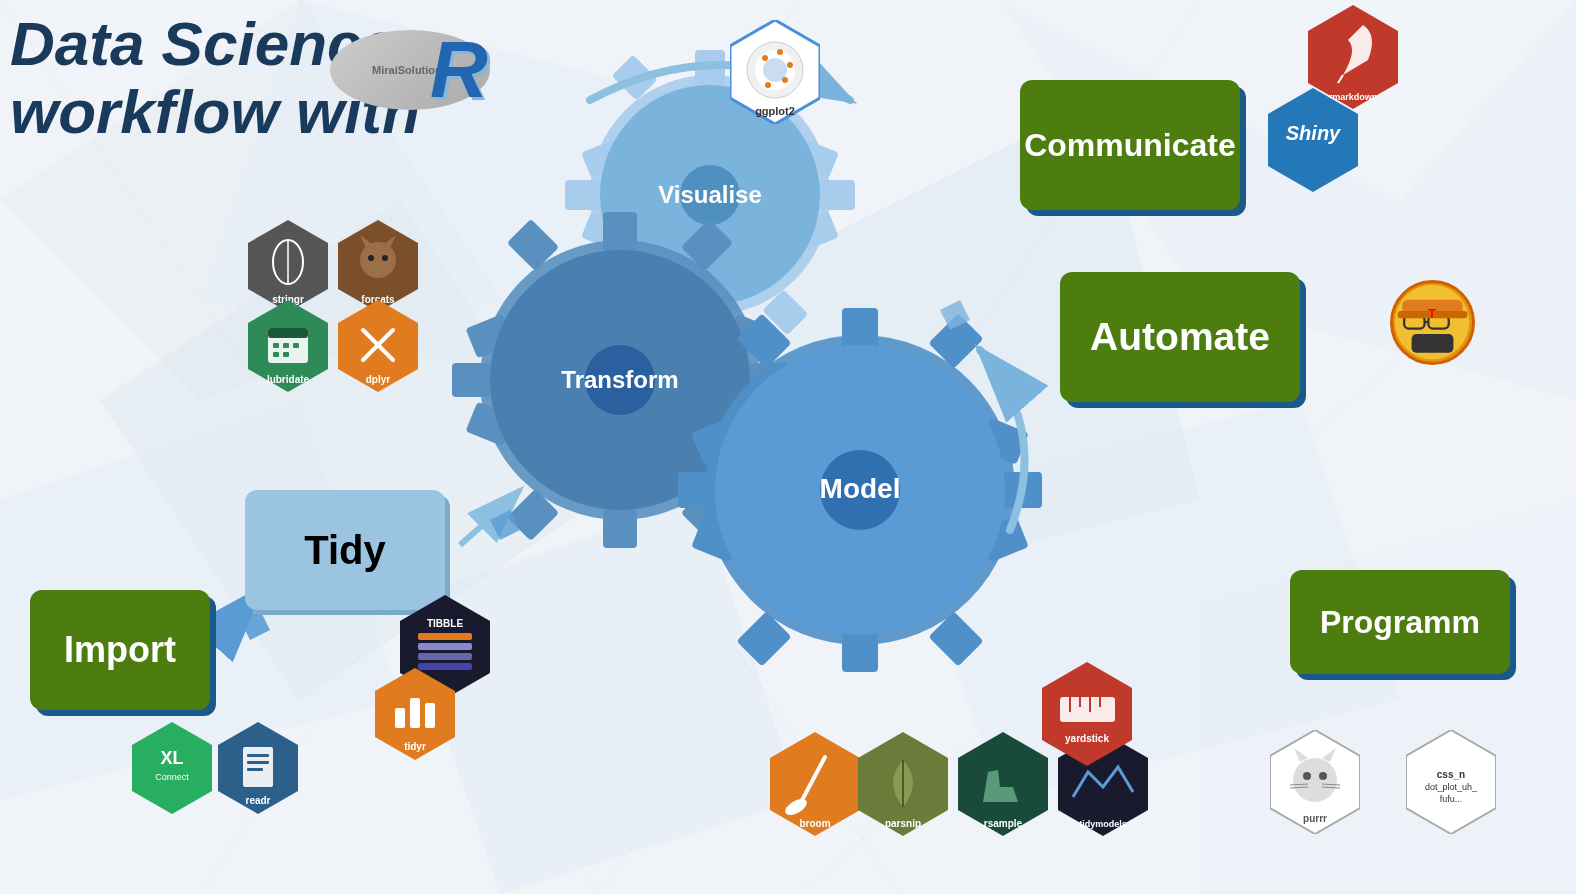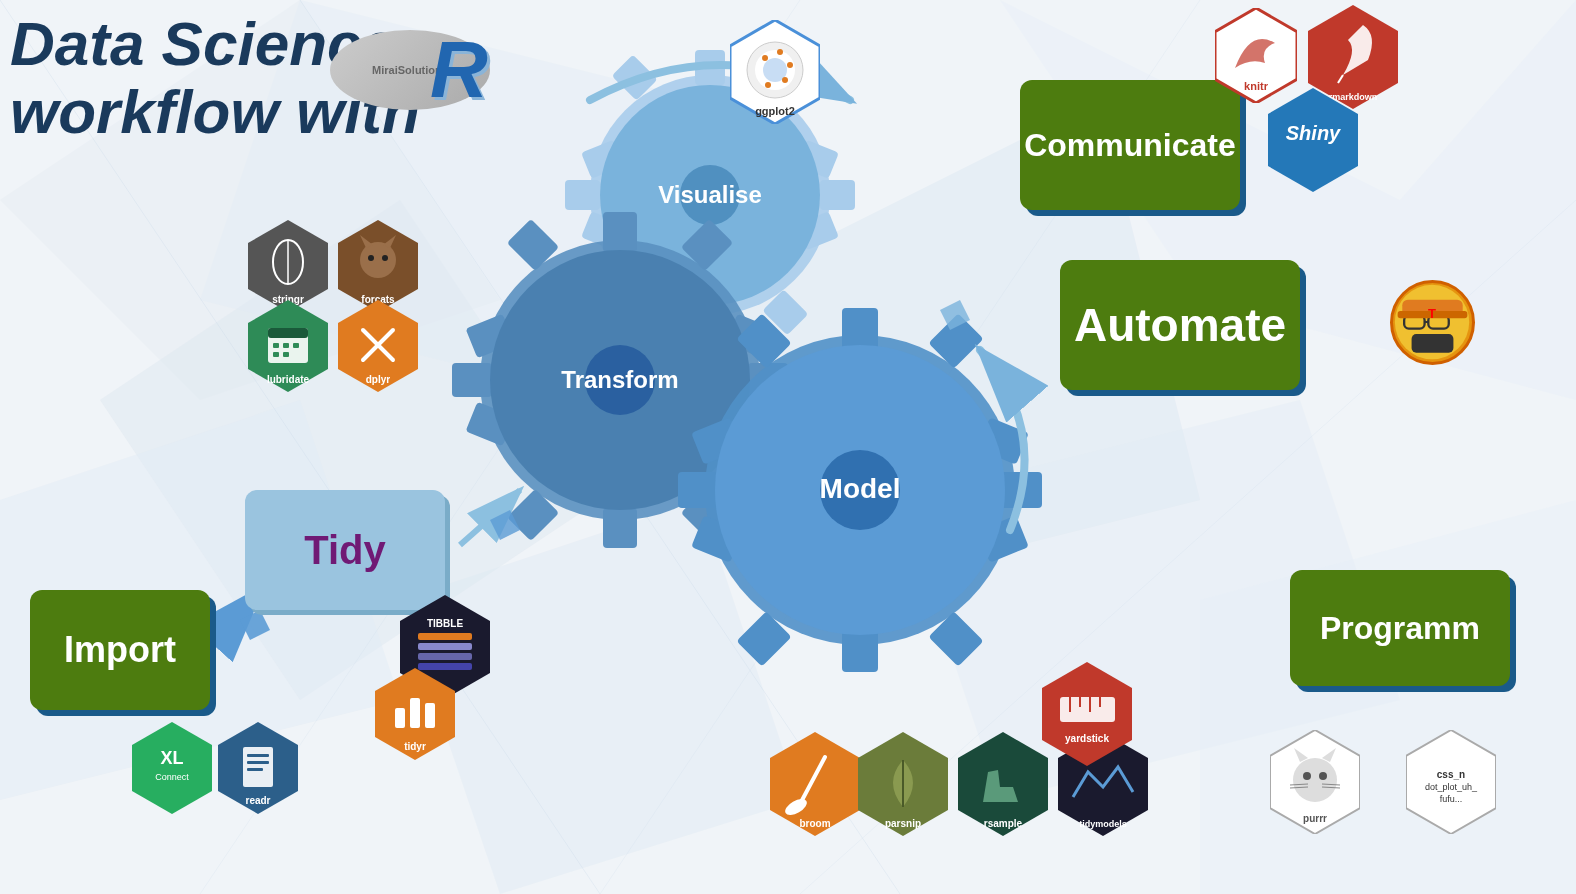--- a/index.html
+++ b/index.html
@@ -90,48 +90,48 @@
       width: 220px;
       height: 130px;
       top: 80px;
       left: 1020px;
       font-size: 32px;
     }
 
     .box-automate {
       width: 240px;
       height: 130px;
-      top: 260px;
+      top: 272px;
       left: 1060px;
-      font-size: 46px;
+      font-size: 39px;
     }
 
     .box-tidy {
       width: 200px;
       height: 120px;
       top: 490px;
       left: 245px;
       background: #9ac4df;
-      color: #701a75;
+      color: #000000;
       font-size: 40px;
       box-shadow: 5px 5px 0 #7aacc8;
     }
 
     .box-import {
       width: 180px;
       height: 120px;
       top: 590px;
       left: 30px;
       font-size: 36px;
       box-shadow: 6px 6px 0 #1a5a8a;
     }
 
     .box-programm {
       width: 220px;
-      height: 116px;
+      height: 104px;
       top: 570px;
       left: 1290px;
       font-size: 32px;
     }
 
     
     .gear-overlay {
       position: absolute;
       pointer-events: none;
     }
@@ -444,28 +444,20 @@
 
       <rect x="18" y="35" width="55" height="25" rx="3" fill="white" opacity="0.9"></rect>
       <line x1="28" y1="35" x2="28" y2="50" stroke="#c0392b" stroke-width="2"></line>
       <line x1="38" y1="35" x2="38" y2="45" stroke="#c0392b" stroke-width="2"></line>
       <line x1="48" y1="35" x2="48" y2="50" stroke="#c0392b" stroke-width="2"></line>
       <line x1="58" y1="35" x2="58" y2="45" stroke="#c0392b" stroke-width="2"></line>
       <text x="45" y="80" text-anchor="middle" fill="white" font-size="10" font-weight="bold">yardstick</text>
     </svg>
   </div>
 
-  <div style="position:absolute;top:8px;left:1215px;">
-    <svg width="82" height="95" viewBox="0 0 82 95">
-      <polygon points="41,0 82,23.75 82,71.25 41,95 0,71.25 0,23.75" fill="white" stroke="#c0392b" stroke-width="3"></polygon>
-
-      <path d="M 20,60 Q 35,20 60,35 Q 45,40 50,55 Q 35,50 20,60" fill="#c0392b" opacity="0.7"></path>
-      <text x="41" y="82" text-anchor="middle" fill="#c0392b" font-size="11" font-weight="bold">knitr</text>
-    </svg>
-  </div>
 
   <div style="position:absolute;top:5px;left:1308px;">
     <svg width="90" height="104" viewBox="0 0 90 104">
       <polygon points="45,0 90,26 90,78 45,104 0,78 0,26" fill="#c0392b"></polygon>
 
       <path d="M 55,20 Q 70,30 60,55 L 35,70 Q 50,45 40,35 Q 50,25 55,20" fill="white" opacity="0.9"></path>
       <line x1="35" y1="70" x2="30" y2="78" stroke="white" stroke-width="2"></line>
       <text x="45" y="95" text-anchor="middle" fill="white" font-size="9" font-weight="bold">rmarkdown</text>
     </svg>
   </div>

